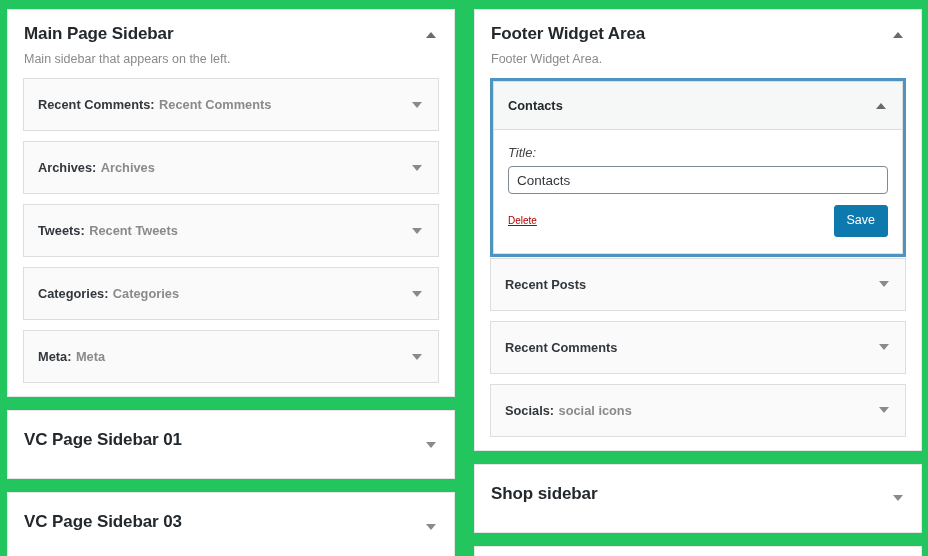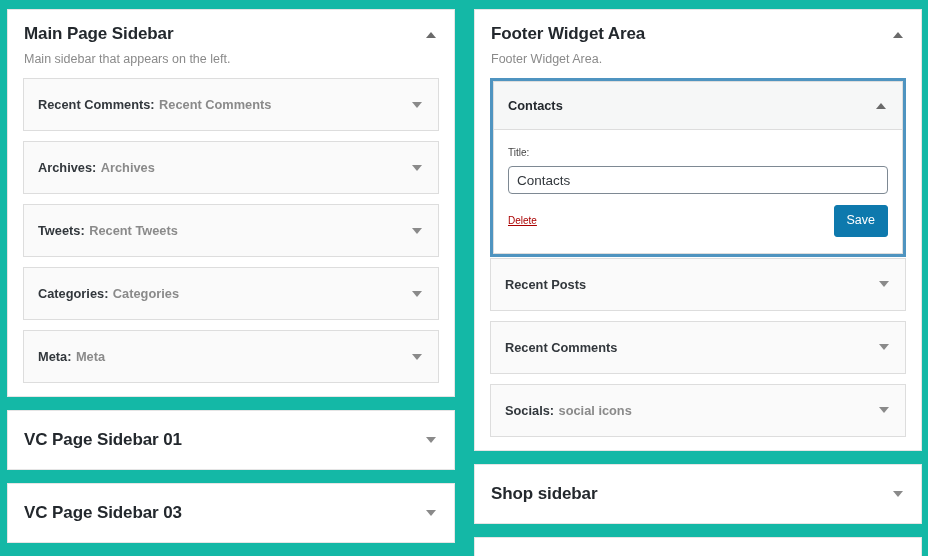--- a/index.html
+++ b/index.html
@@ -8,21 +8,21 @@
     width: 928px; height: 556px;
     background: #f1f1f1;
     font-family: "Liberation Sans", sans-serif;
     -webkit-font-smoothing: antialiased;
     overflow: hidden;
   }
 
   .page {
     position: relative;
     width: 928px; height: 556px;
-    background: #14b8a6;
+    background: #22c55e;
   }
 
   .column {
     position: absolute;
     top: 0;
     width: 448px;
     padding: 9px 0 0 0;
   }
   .column.left  { left: 7px; }
   .column.right { left: 474px; }
@@ -50,21 +50,21 @@
     font-size: 12.5px;
     color: #8a8a8a;
     line-height: 16px;
     margin: 6px 0 0 0;
   }
   .panel-body {
     padding: 11px 15px 13px 15px;
   }
 
   
-  .panel.collapsed .panel-head { padding: 18px 16px 18px 16px; border-radius: 18px; }
+  .panel.collapsed .panel-head { padding: 18px 16px 27px 16px; border-radius: 18px; }
   .panel.collapsed .panel-title { font-size: 17px; }
 
   
   .toggle {
     position: absolute;
     right: 14px;
     width: 18px; height: 18px;
     display: flex; align-items: center; justify-content: center;
     cursor: pointer;
   }
@@ -122,24 +122,25 @@
     padding: 14px 40px 14px 14px;
   }
   .widget.open > .widget-head .widget-name { color: #23282d; }
 
   .widget-inner {
     padding: 14px 14px 16px 14px;
     background: #fff;
   }
   .field-label {
     display: block;
-    font-size: 10px;
+    font-size: 13px;
     color: #444;
     line-height: 18px;
     margin-bottom: 4px;
+    font-style: italic;
   }
   .text-input {
     display: block;
     width: 100%;
     height: 28px;
     padding: 3px 8px;
     font-family: "Liberation Sans", sans-serif;
     font-size: 13.5px;
     color: #32373c;
     background: #fff;

